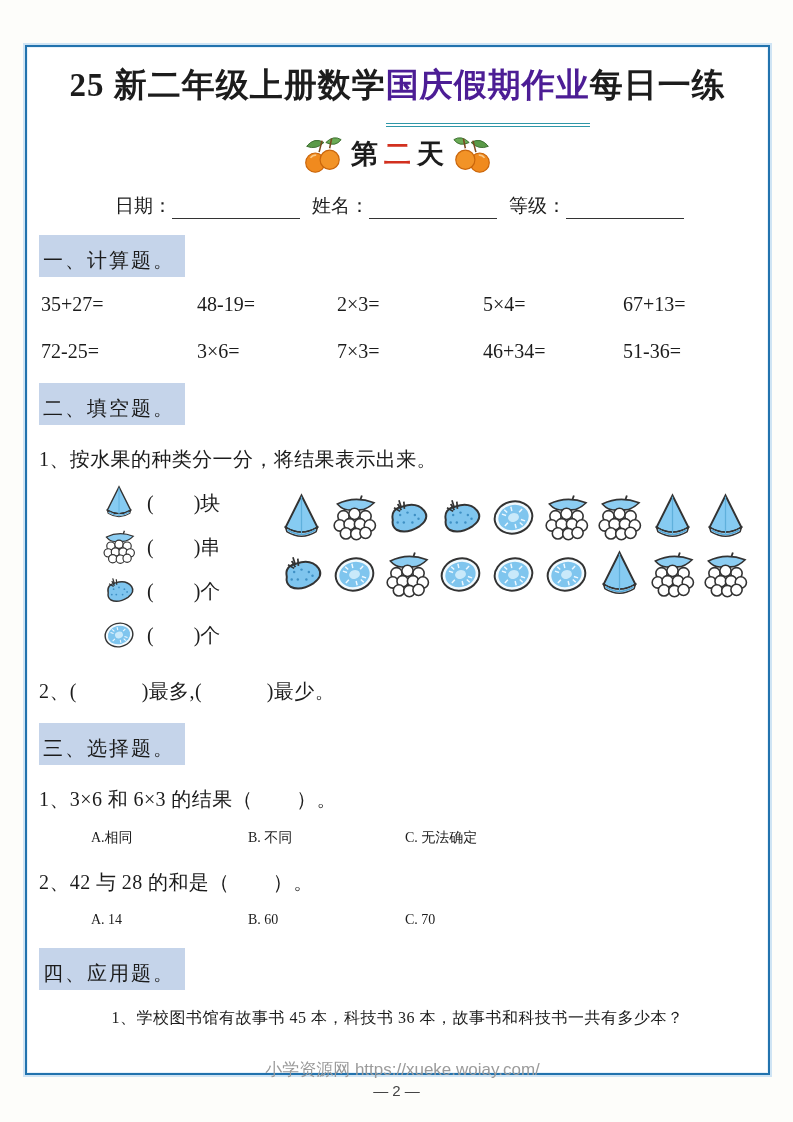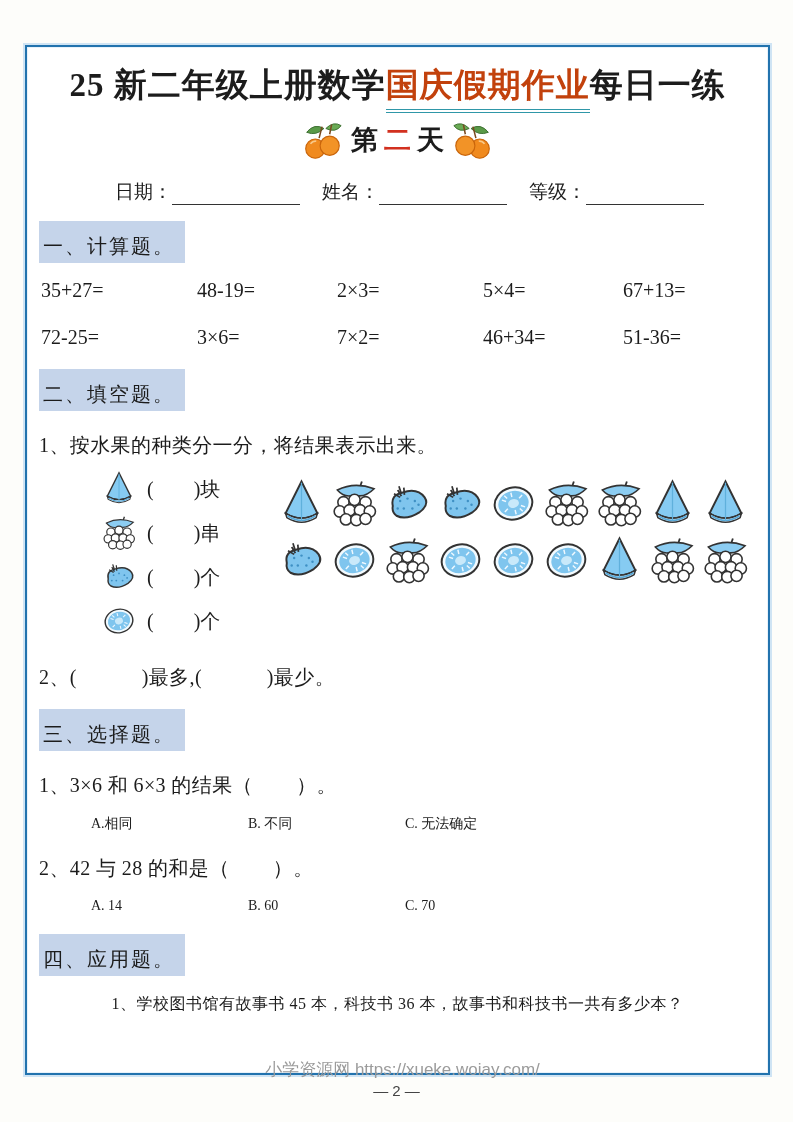--- a/index.html
+++ b/index.html
@@ -23,44 +23,44 @@
 
   .title {
     text-align: center;
     font-size: 33px;
     font-weight: bold;
     letter-spacing: 1px;
     margin-top: 6px;
     white-space: nowrap;
   }
   .title-highlight {
-    color: #c2410c;
+    color: #4c1d95;
     display: inline-block;
     border-bottom: 4px double #2f97a8;
-    padding-bottom: 1px;
+    padding-bottom: 15px;
   }
   .subtitle {
     display: flex;
     justify-content: center;
     align-items: center;
     gap: 6px;
     font-size: 27px;
     font-weight: bold;
     margin-top: 4px;
   }
   .subtitle .red { color: #d2301f; }
   .decor-svg { width: 46px; height: 46px; }
   .decor-flip { transform: scaleX(-1); }
 
   .meta {
     display: flex;
     align-items: flex-end;
     margin: 16px 0 0 76px;
     font-size: 19px;
-    gap: 22px;
+    gap: 12px;
   }
   .meta-item { display: flex; align-items: flex-end; }
   .meta-line {
     display: inline-block;
     width: 128px;
     height: 22px;
     border-bottom: 1.6px solid #333;
   }
 
   .sec-heading {
@@ -230,21 +230,21 @@
     <div class="calc-row">
         <span class="calc-item">35+27=</span>
         <span class="calc-item">48-19=</span>
         <span class="calc-item">2×3=</span>
         <span class="calc-item">5×4=</span>
         <span class="calc-item">67+13=</span>
       </div>
     <div class="calc-row">
         <span class="calc-item">72-25=</span>
         <span class="calc-item">3×6=</span>
-        <span class="calc-item">7×2=</span>
+        <span class="calc-item">7×3=</span>
         <span class="calc-item">46+34=</span>
         <span class="calc-item">51-36=</span>
       </div>
 
     <div class="mt-s2"><span class="sec-heading">二、填空题。</span></div>
     <div class="q-text">1、按水果的种类分一分，将结果表示出来。</div>
 
     <div class="fruit-area">
       <div class="fruit-legend">
           <div class="legend-row">

